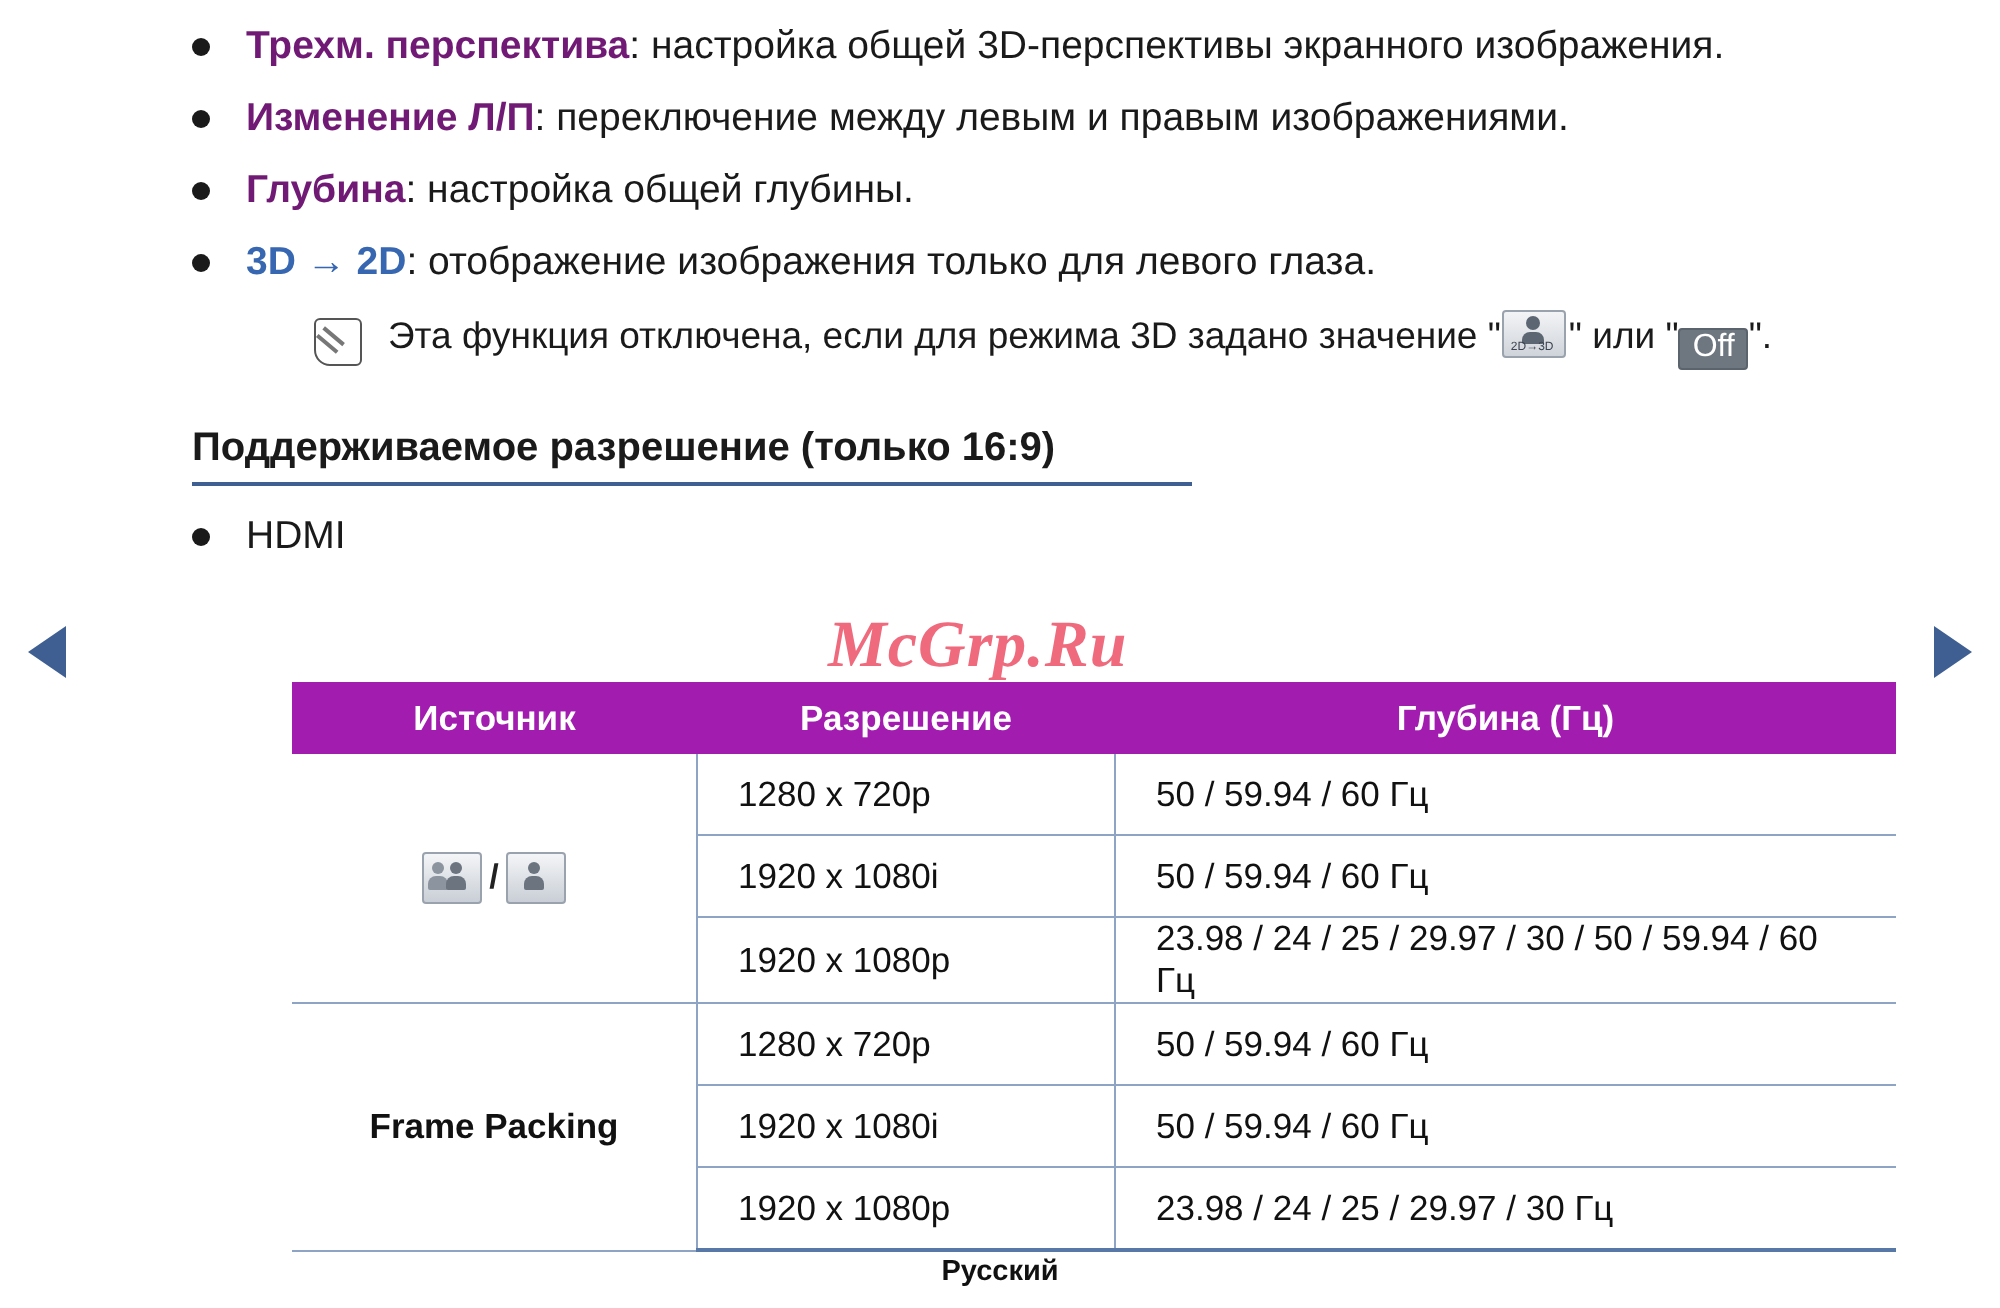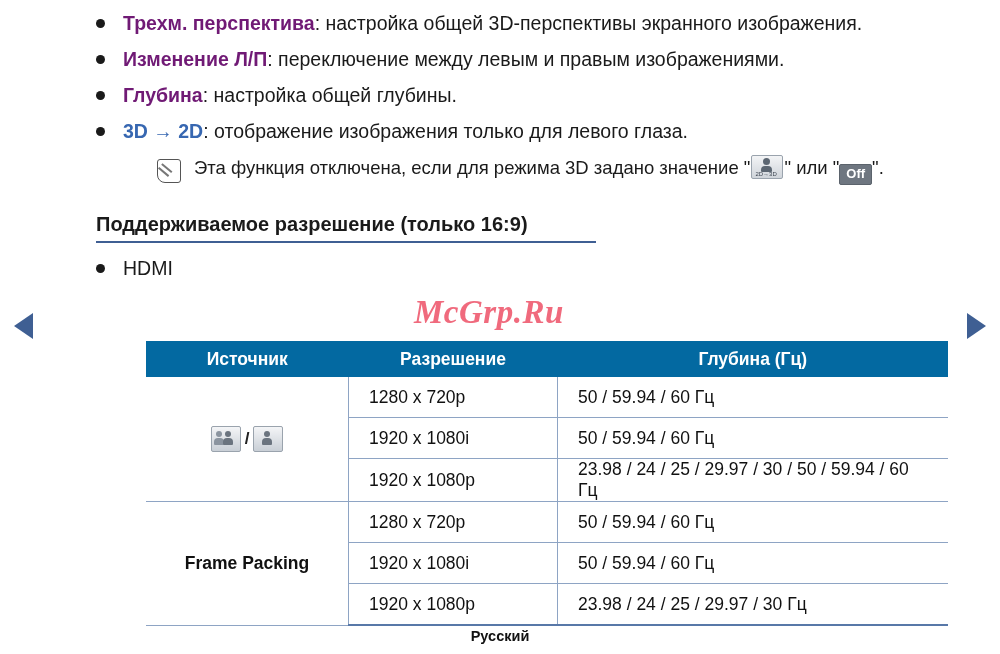--- a/index.html
+++ b/index.html
@@ -149,26 +149,25 @@
     line-height: 6px;
     color: #3c4450;
     letter-spacing: 0px;
     font-family: "Liberation Sans", sans-serif;
   }
   .off-icon {
     display: inline-block;
     vertical-align: -4px;
     background: #6e7680;
     color: #fff;
-    font-size: 13px;
+    font-size: 16px;
     line-height: 16px;
     padding: 1px 6px 2px;
     border-radius: 2px;
     border: 1px solid #5b636c;
-    font-weight: bold;
   }
 
   
   .section-head {
     margin-top: 28px;
     font-size: 20px;
     font-weight: bold;
     color: #1a1a1a;
     padding-bottom: 4px;
     display: inline-block;
@@ -189,41 +188,41 @@
   .hdmi-row .bullet-dot { margin-top: 0; }
   .hdmi-label {
     font-size: 19.5px;
     color: #1a1a1a;
   }
 
   
   .watermark {
     position: absolute;
     left: 414px;
-    top: 294px;
+    top: 305px;
     font-family: "Liberation Serif", serif;
     font-size: 33px;
     font-style: italic;
     font-weight: bold;
     color: #f06a7d;
     letter-spacing: 0.5px;
     pointer-events: none;
   }
 
   
   table.res-table {
     position: absolute;
     left: 146px;
     top: 341px;
     width: 802px;
     border-collapse: collapse;
     font-size: 17px;
   }
   table.res-table th {
-    background: #0369a1;
+    background: #a21caf;
     color: #ffffff;
     font-weight: bold;
     font-size: 17.5px;
     height: 34px;
     text-align: center;
     border: none;
   }
   table.res-table td {
     border-bottom: 1px solid #8ea4c4;
     height: 40px;

